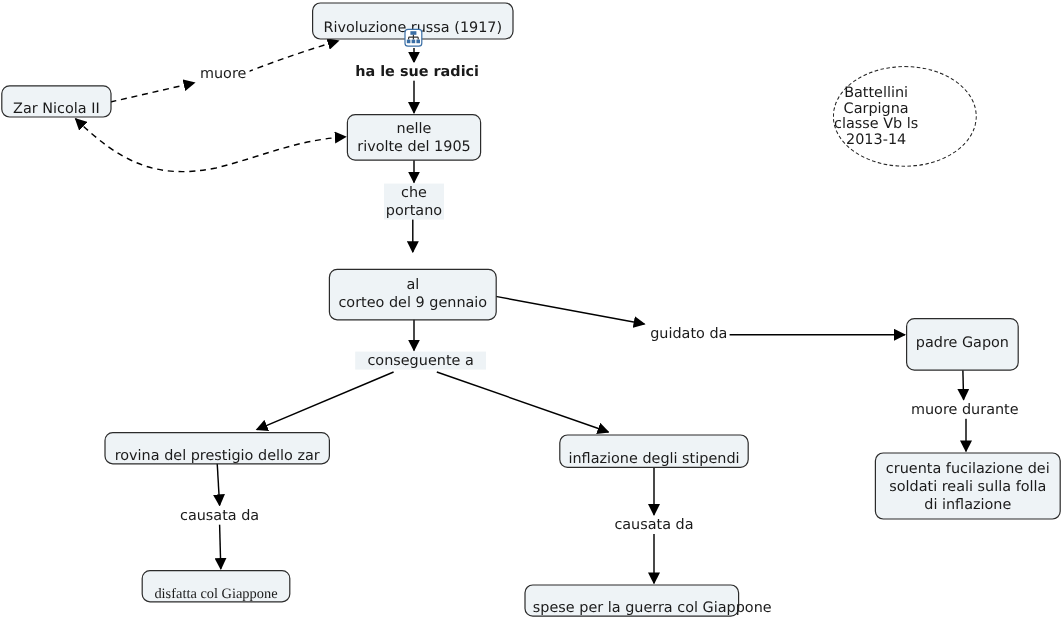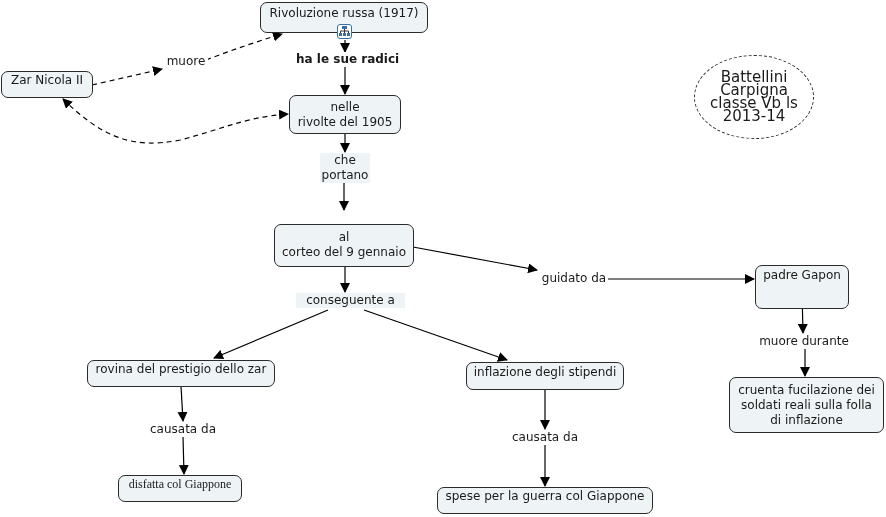--- a/index.html
+++ b/index.html
@@ -2,33 +2,33 @@
 <html><head>
   <meta charset="utf-8">
   <style>
     html, body { margin: 0; padding: 0; background: #ffffff; }
     body { width: 886px; height: 517px; position: relative; overflow: hidden;
            font-family: "DejaVu Sans", sans-serif; font-size: 12px; color: #1a1a1a; }
     #canvas { position: absolute; left: 0; top: 0; width: 886px; height: 517px; }
     .node {
       position: absolute; box-sizing: border-box;
       background: #eef3f6; border: 1px solid #2b2b2b; border-radius: 7px;
-      text-align: center; line-height: 15px; padding: 0 6px;
+      text-align: center; line-height: 15px; padding: 10px 6px;
       white-space: nowrap; font-size: 12px;
     }
     .link {
       position: absolute; text-align: center; line-height: 15px;
       font-size: 12px; white-space: nowrap; background: #ffffff;
     }
     .link.shaded { background: #eef3f6; }
     .oval {
       position: absolute; box-sizing: border-box;
       border: 1px dashed #2b2b2b; border-radius: 50%;
-      display: flex; align-items: center; justify-content: center;
-      text-align: center; line-height: 13px; font-size: 15px;
+      display: flex; align-items: center; justify-content: flex-start;
+      text-align: center; line-height: 13px; font-size: 12px;
     }
     .icon-badge {
       position: absolute; width: 15px; height: 15px; box-sizing: border-box;
       border: 1px solid #3a6ea5; border-radius: 3px; background: #ffffff;
     }
   </style>
 </head>
 <body>
 
 <svg id="canvas" width="886" height="517" viewBox="0 0 886 517">
@@ -113,21 +113,21 @@
 </div>
 
 <div class="node" style="left:466px; top:362px; width:158px; height:28px; line-height:18px;">
   <span>inflazione degli stipendi</span>
 </div>
 
 <div class="node" style="left:118px; top:475px; width:124px; height:27px; line-height:17px;font-family:Liberation Serif, serif;">
   <span>disfatta col Giappone</span>
 </div>
 
-<div class="node" style="left:437px; top:487px; width:216px; height:27px; line-height:17px;">
+<div class="node" style="left:437px; top:487px; width:179px; height:27px; line-height:17px;">
   <span>spese per la guerra col Giappone</span>
 </div>
 
 <div class="node" style="left:729px; top:377px; width:155px; height:56px; padding-top:5px;">
   <div>cruenta fucilazione dei</div>
   <div>soldati reali sulla folla</div>
   <div>di inflazione</div>
 </div>
 
 <div class="link" style="left:164px; top:54px; width:44px;">

